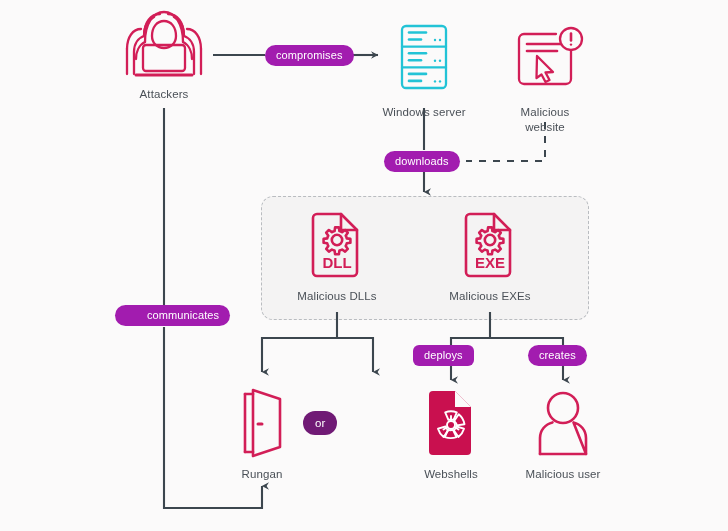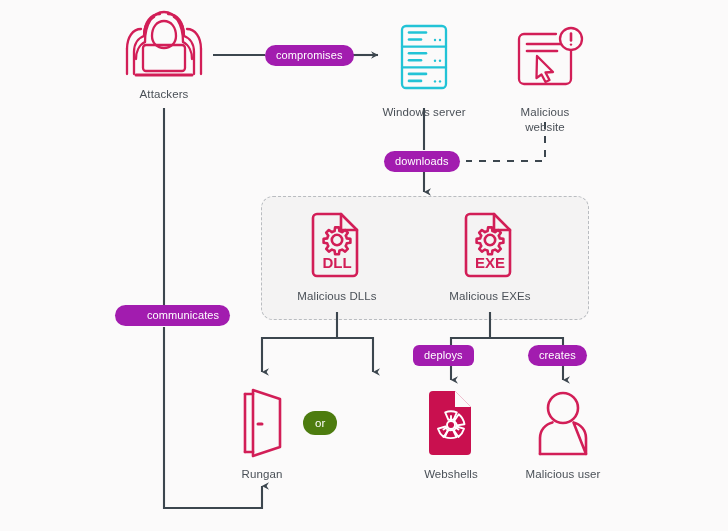--- a/index.html
+++ b/index.html
@@ -55,21 +55,21 @@
     border-radius: 11px;
     font-size: 11px;
     line-height: 11px;
     height: 21px;
     padding: 0 11px;
     white-space: nowrap;
     font-family: "Liberation Sans", sans-serif;
     letter-spacing: 0.1px;
   }
   .pill.or-pill {
-    background: #4d7c0f;
+    background: #701a75;
     border-radius: 13px;
     height: 24px;
     padding: 0 12px;
     font-size: 11.5px;
   }
   .group-box {
     position: absolute;
     border: 1.6px dashed #b9bcc0;
     border-radius: 12px;
     background: #f4f3f3;

